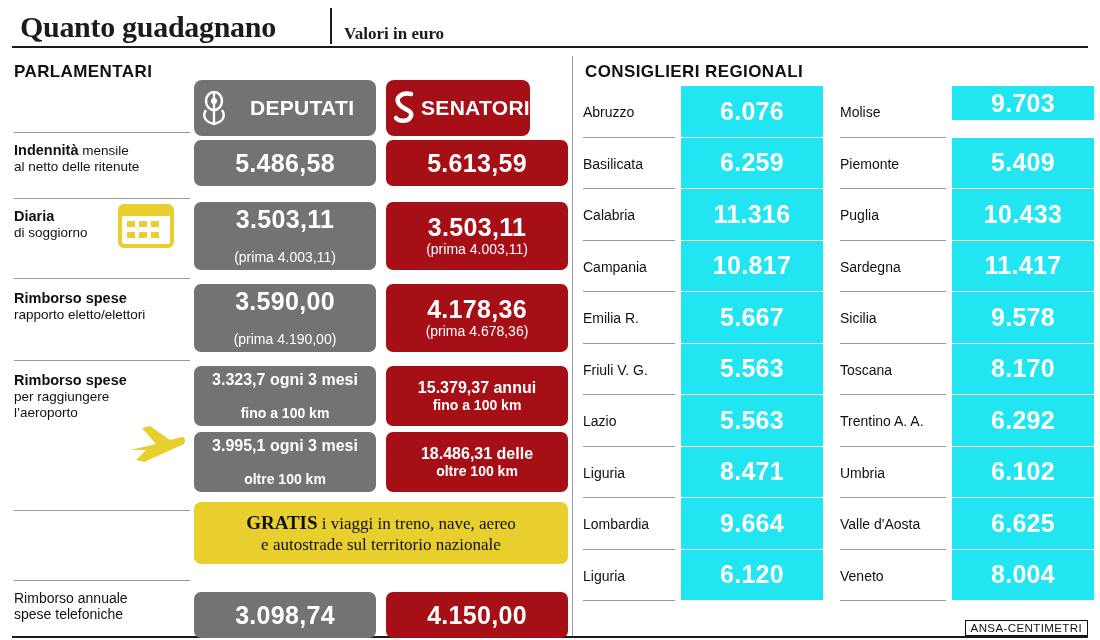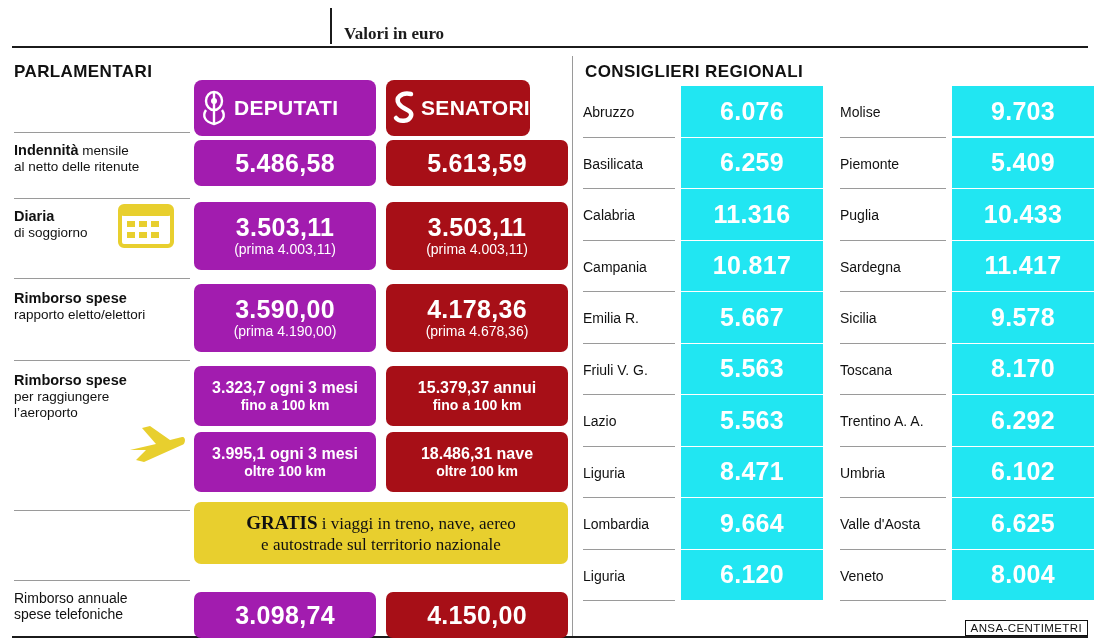--- a/index.html
+++ b/index.html
@@ -56,21 +56,21 @@
   .row-label b { font-size:14.5px; }
   .hline { position:absolute; left:6px; width:176px; height:1px; background:#9a9a9a; }
 
   .cell {
     position:absolute;
     border-radius:7px;
     color:#ffffff;
     text-align:left;
     display:flex; flex-direction:column; align-items:center; justify-content:center;
   }
-  .blue { background:#a21caf; }
+  .blue { background:#737373;gap:16px; }
   .red  { background:#a70f17; }
   .cell .big { font-weight:bold; font-size:25px; line-height:27px; letter-spacing:0.3px; }
   .cell .mid { font-weight:bold; font-size:16px; line-height:19px; }
   .cell .small { font-size:14px; line-height:17px; font-weight:bold;}
   .cell .sub { font-size:14px; line-height:17px; }
 
   
   .chip { position:absolute; border-radius:8px; height:56px; display:flex; align-items:center; }
   .chip .chiptext { font-weight:bold; font-size:21px; color:#fff; letter-spacing:0.3px; }
   .chip .chipicon { width:40px; display:flex; align-items:center; justify-content:center; }
@@ -105,20 +105,21 @@
     font-size:11.5px; letter-spacing:0.4px; color:#111;
     border:1px solid #111; padding:1px 5px; background:#fff;
   }
   .plane { position:absolute; }
   .cal { position:absolute; }
 </style>
 </head>
 <body>
 
 <div id="header">
+  <div id="title">Quanto guadagnano</div>
   <div id="title-rule"></div>
   <div id="subtitle">Valori in euro</div>
 </div>
 
 <div class="sect-head" id="h-parl">PARLAMENTARI</div>
 <div class="sect-head" id="h-cons">CONSIGLIERI REGIONALI</div>
 
 <div id="mid-divider"></div>
 <div id="bottom-rule"></div>
 
@@ -219,21 +220,21 @@
   </div>
   <div class="cell red" style="left:378px; top:286px; width:182px; height:60px;">
     <span class="mid">15.379,37 annui</span>
     <span class="small">fino a 100 km</span>
   </div>
   <div class="cell blue" style="left:186px; top:352px; width:182px; height:60px;">
     <span class="mid">3.995,1 ogni 3 mesi</span>
     <span class="small">oltre 100 km</span>
   </div>
   <div class="cell red" style="left:378px; top:352px; width:182px; height:60px;">
-    <span class="mid">18.486,31 nave</span>
+    <span class="mid">18.486,31 delle</span>
     <span class="small">oltre 100 km</span>
   </div>
 
   <div id="gratis" style="left:186px; top:422px; width:374px; height:62px;">
     <div class="l1">
       <b>GRATIS</b><span> i viaggi in treno, nave, aereo</span>
     </div>
     <div class="l2">e autostrade sul territorio nazionale</div>
   </div>
 
@@ -274,21 +275,21 @@
     <div class="reg-name" style="left: 3px; top: 378.5px;">Liguria</div>
     <div class="reg-val" style="left: 101px; top: 360.5px; width: 142px; height: 50.5px;">8.471</div>
     <div class="reg-line" style="left: 3px; top: 411px; width: 92px;"></div>
     <div class="reg-name" style="left: 3px; top: 430px;">Lombardia</div>
     <div class="reg-val" style="left: 101px; top: 412px; width: 142px; height: 50.5px;">9.664</div>
     <div class="reg-line" style="left: 3px; top: 462.5px; width: 92px;"></div>
     <div class="reg-name" style="left: 3px; top: 481.5px;">Liguria</div>
     <div class="reg-val" style="left: 101px; top: 463.5px; width: 142px; height: 50.5px;">6.120</div>
     <div class="reg-line" style="left: 3px; top: 514px; width: 92px;"></div>
     <div class="reg-name" style="left: 260px; top: 18px;">Molise</div>
-    <div class="reg-val" style="left: 372px; top: 0px; width: 142px; height: 50px; text-align: center;">9.703</div>
+    <div class="reg-val" style="left: 372px; top: 0px; width: 142px; height: 34px; text-align: center;">9.703</div>
     <div class="reg-line" style="left: 260px; top: 50.5px; width: 106px;"></div>
     <div class="reg-name" style="left: 260px; top: 69.5px;">Piemonte</div>
     <div class="reg-val" style="left: 372px; top: 51.5px; width: 142px; height: 50.5px;">5.409</div>
     <div class="reg-line" style="left: 260px; top: 102px; width: 106px;"></div>
     <div class="reg-name" style="left: 260px; top: 121px;">Puglia</div>
     <div class="reg-val" style="left: 372px; top: 103px; width: 142px; height: 50.5px;">10.433</div>
     <div class="reg-line" style="left: 260px; top: 153.5px; width: 106px;"></div>
     <div class="reg-name" style="left: 260px; top: 172.5px;">Sardegna</div>
     <div class="reg-val" style="left: 372px; top: 154.5px; width: 142px; height: 50.5px;">11.417</div>
     <div class="reg-line" style="left: 260px; top: 205px; width: 106px;"></div>

